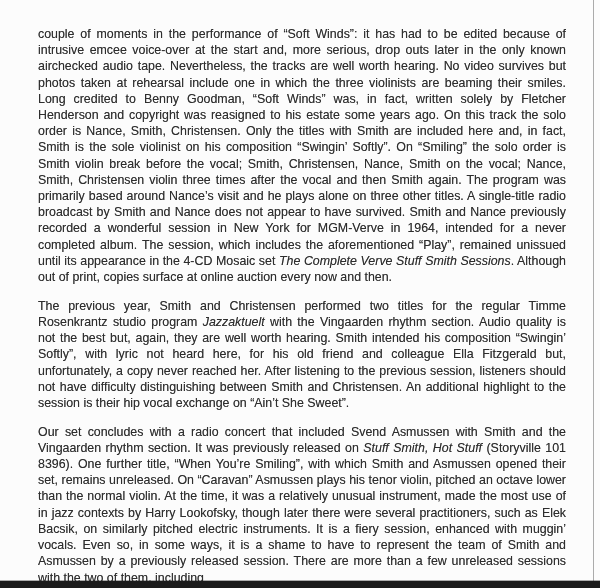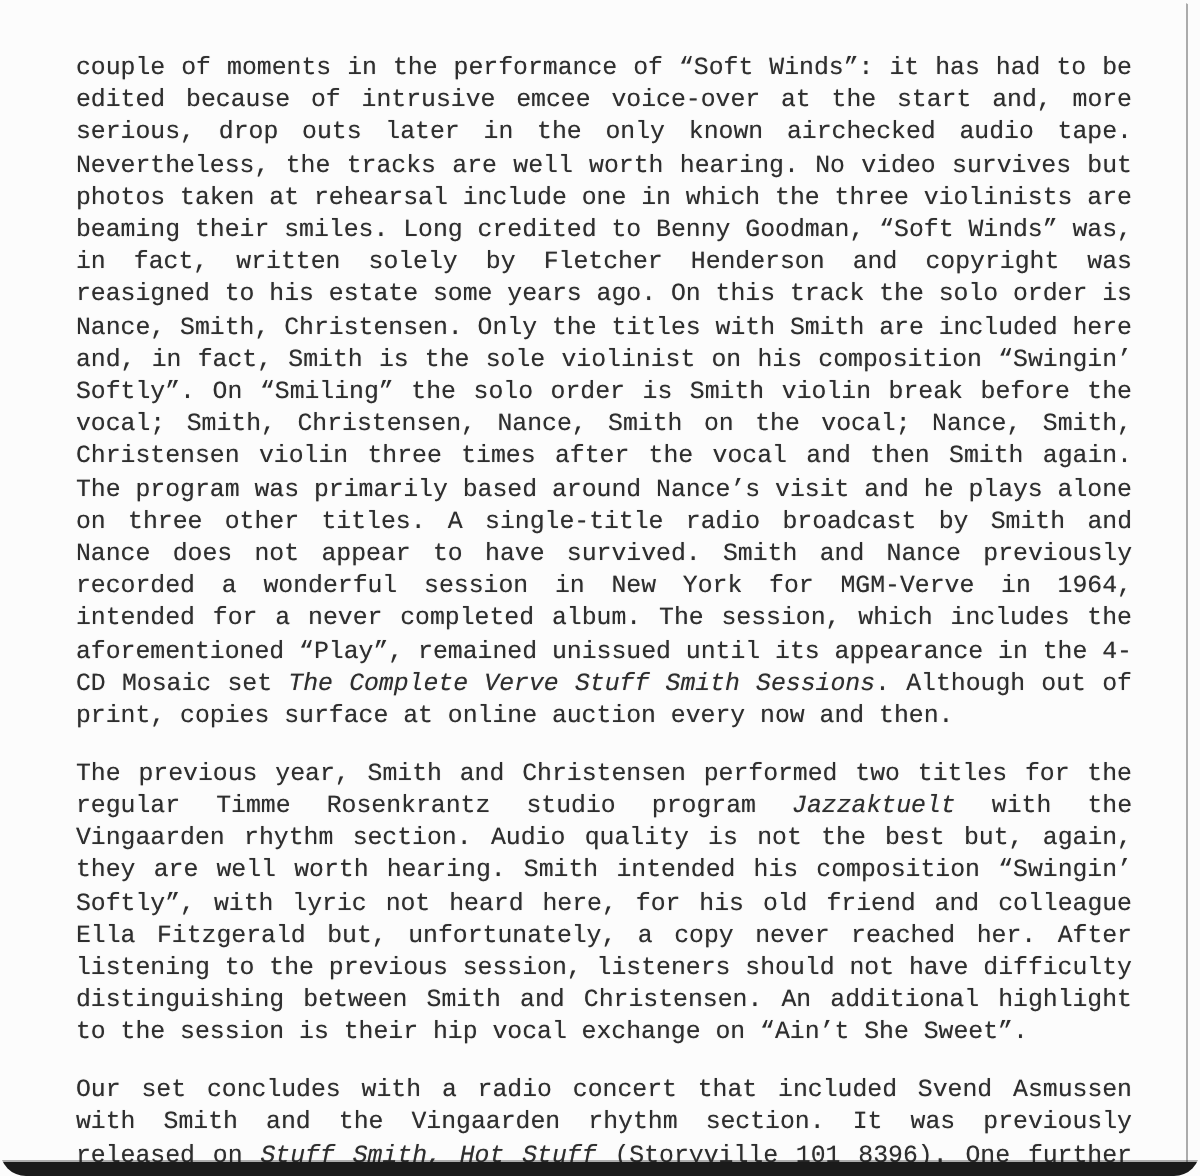--- a/index.html
+++ b/index.html
@@ -6,22 +6,21 @@
     margin: 0;
     padding: 0;
     background: #fcfcfc;
   }
   .page {
     position: relative;
     width: 600px;
     height: 588px;
     background: #fcfcfc;
     overflow: hidden;
-    font-family: Liberation Mono, monospace;
-    border-radius: 13px;
+    font-family: Liberation Sans, sans-serif;
   }
   .text-block {
     position: absolute;
     left: 38px;
     top: 26px;
     width: 528px;
     font-size: 12.4px;
     line-height: 16.2px;
     color: #2e2e2e;
     text-align: justify;

